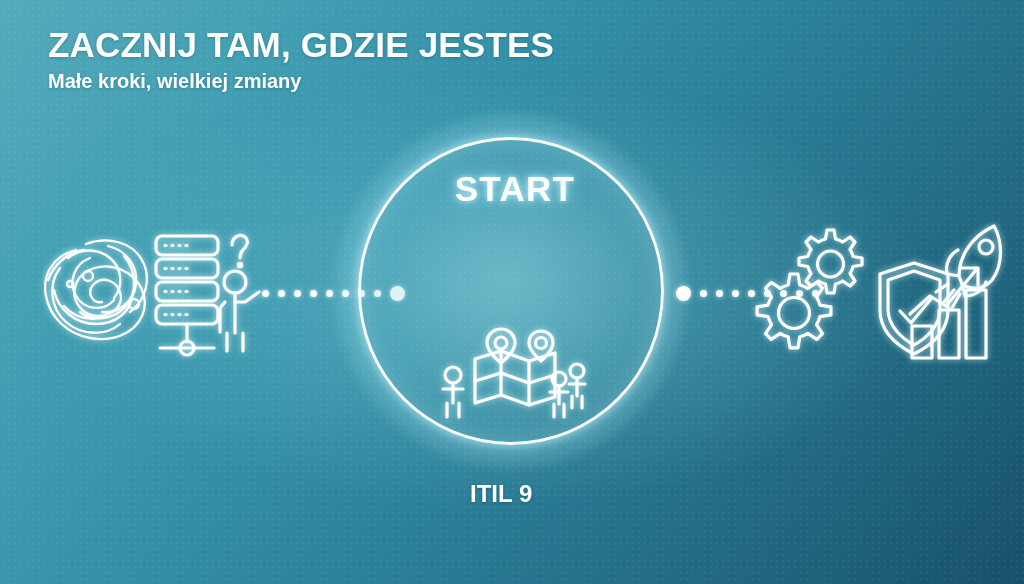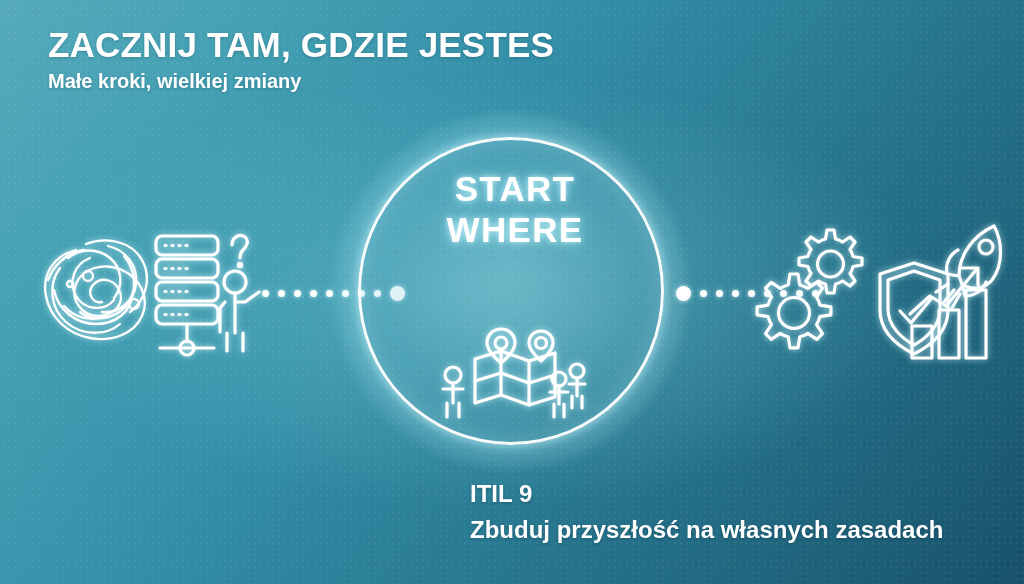--- a/index.html
+++ b/index.html
@@ -219,21 +219,20 @@
     <span class="dot dot-sm"></span>
     <span class="dot dot-lg"></span>
   </div>
 
   <div id="circle-wrap">
     <div id="circle-glow"></div>
     <div id="circle-ring"></div>
 
     <div id="circle-text">
       <div>START</div>
-      <div>WHERE</div>
     </div>
 
     <svg id="map-icon" viewBox="0 0 160 98">
       <g class="stroke" stroke-width="2.8">
 
         <path d="M44 36 L70 28 L98 38 L124 30 L124 74 L98 82 L70 72 L44 80 Z"></path>
         <path d="M70 28 L70 72"></path>
         <path d="M98 38 L98 82"></path>
         <path d="M44 58 L70 50 L98 60 L124 52"></path>
 
@@ -296,16 +295,15 @@
         <rect x="177" y="92" width="20" height="48"></rect>
         <rect x="204" y="72" width="20" height="68"></rect>
         <path d="M148 96 L168 78 L184 88 L214 52"></path>
         <path d="M199 50 L216 50 L216 67"></path>
       </g>
     </svg>
   </div>
 
   <div id="footer">
     <div id="footer-line1">ITIL 9</div>
-    <div id="footer-line2">Zbuduj przyszłość na własnych zasadach</div>
   </div>
 
 </div>
 
 </body></html>

